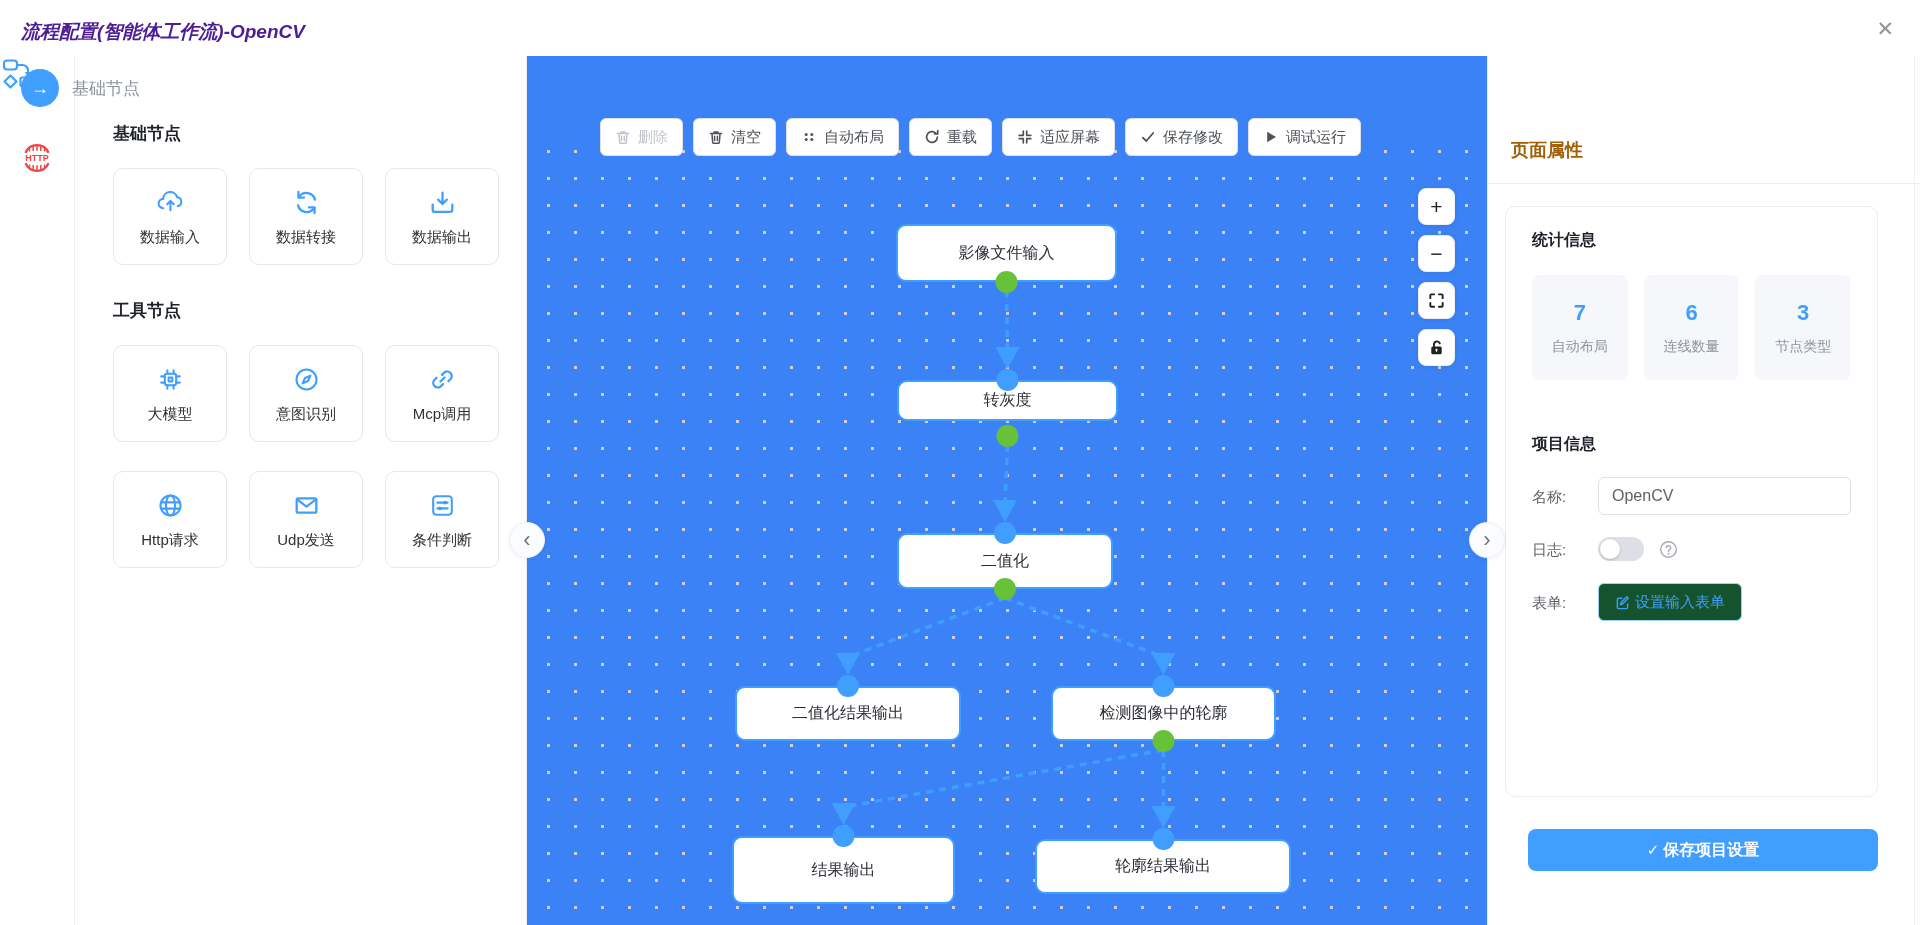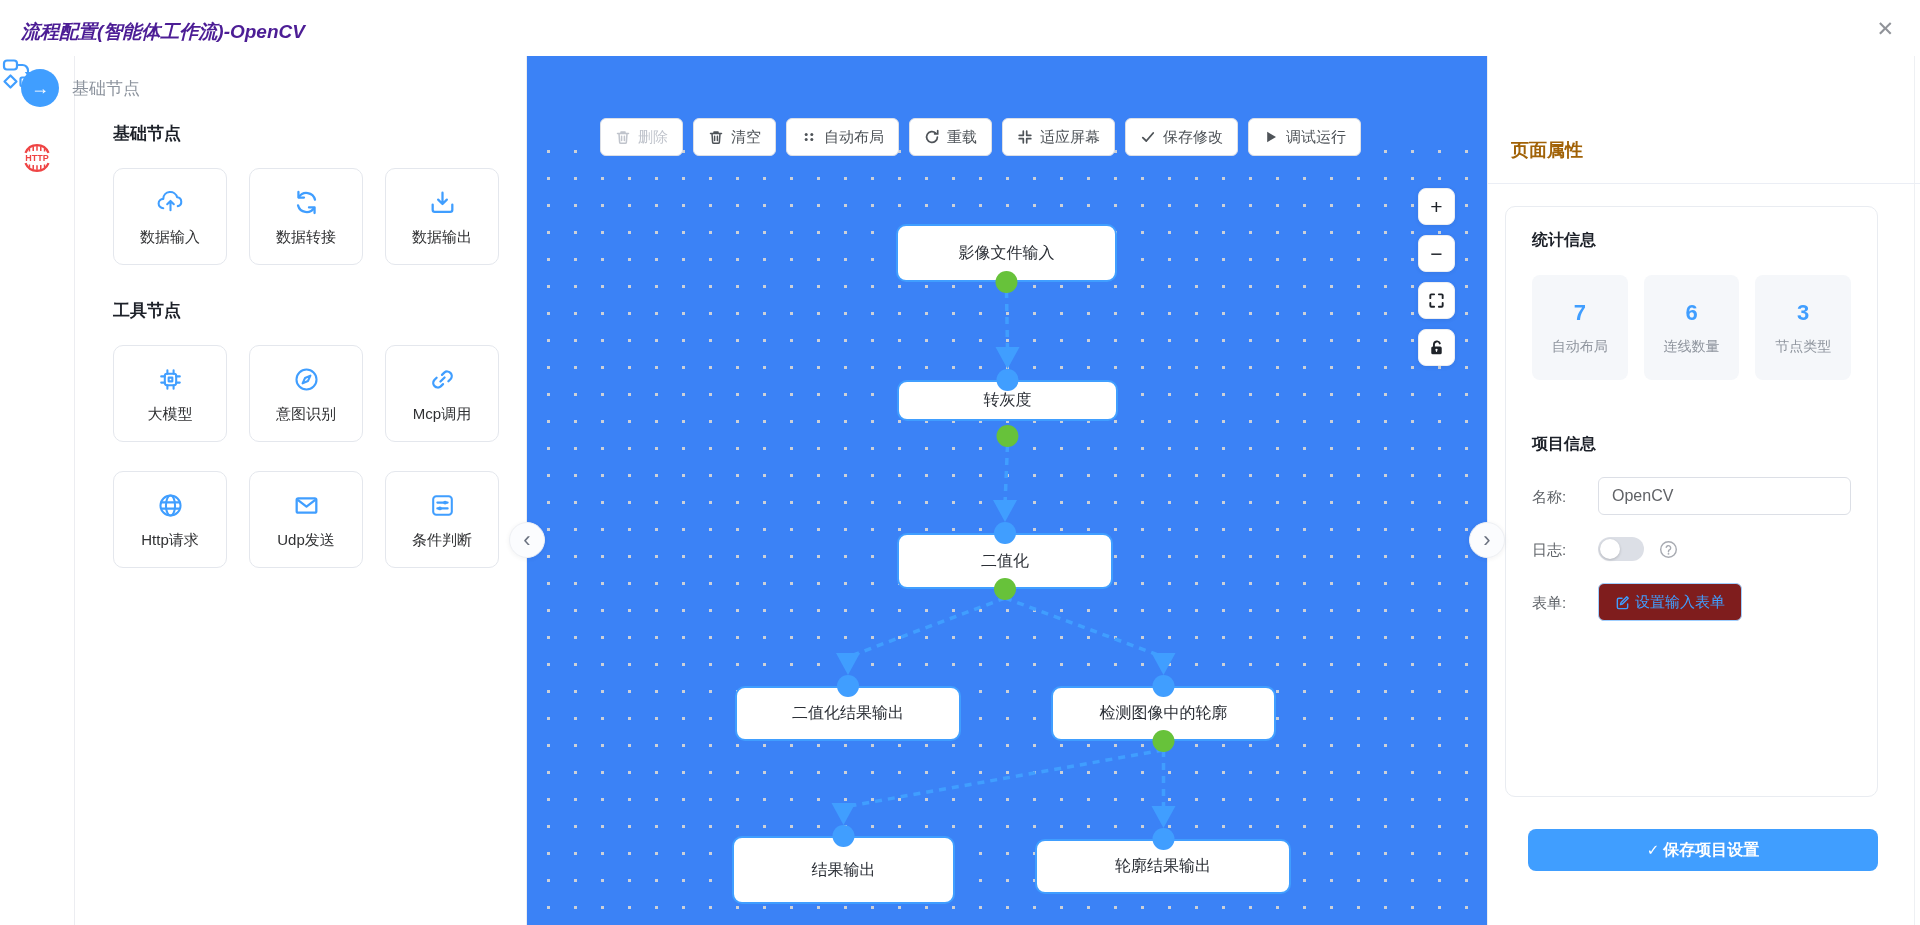--- a/index.html
+++ b/index.html
@@ -91,21 +91,21 @@
   .form-row.top .f-label { padding-top:9px; }
   .f-input { width:255px; height:38px; border:1px solid #dcdfe6; border-radius:6px; padding:0 13px;
     font-size:16px; color:#606266; font-family:inherit; outline:none; background:#fff; }
   .f-textarea { width:255px; height:88px; border:1px solid #dcdfe6; border-radius:6px; padding:8px 13px;
     font-size:16px; color:#a0a3a9; font-family:inherit; outline:none; resize:vertical; line-height:1.4; }
   .toggle { width:46px; height:24px; border-radius:12px; background:#dcdfe6; position:relative; cursor:pointer; }
   .knob { position:absolute; left:2px; top:2px; width:20px; height:20px; border-radius:50%; background:#fff;
     box-shadow:0 1px 3px rgba(0,0,0,.2); }
   .help { margin-left:15px; color:#a8abb2; display:flex; cursor:pointer; }
   .help svg { width:19px; height:19px; }
-  .form-btn { height:38px; padding:0 16px; background:#7f1d1d; border:1px solid #a0cfff; border-radius:6px;
+  .form-btn { height:38px; padding:0 16px; background:#14532d; border:1px solid #a0cfff; border-radius:6px;
     color:#409eff; font-size:15px; display:flex; align-items:center; gap:5px; cursor:pointer; }
   .form-btn svg { width:15px; height:15px; }
   .save-btn { margin:32px 43px 0 40px; width:350px; height:42px; background:#409eff; border:none; border-radius:8px;
     color:#fff; font-size:16px; font-weight:700; display:flex; align-items:center; justify-content:center; gap:4px;
     cursor:pointer; font-family:inherit; }
   .save-btn .chk { font-weight:400; font-size:15px; }
 </style>
 </head>
 <body>
 

